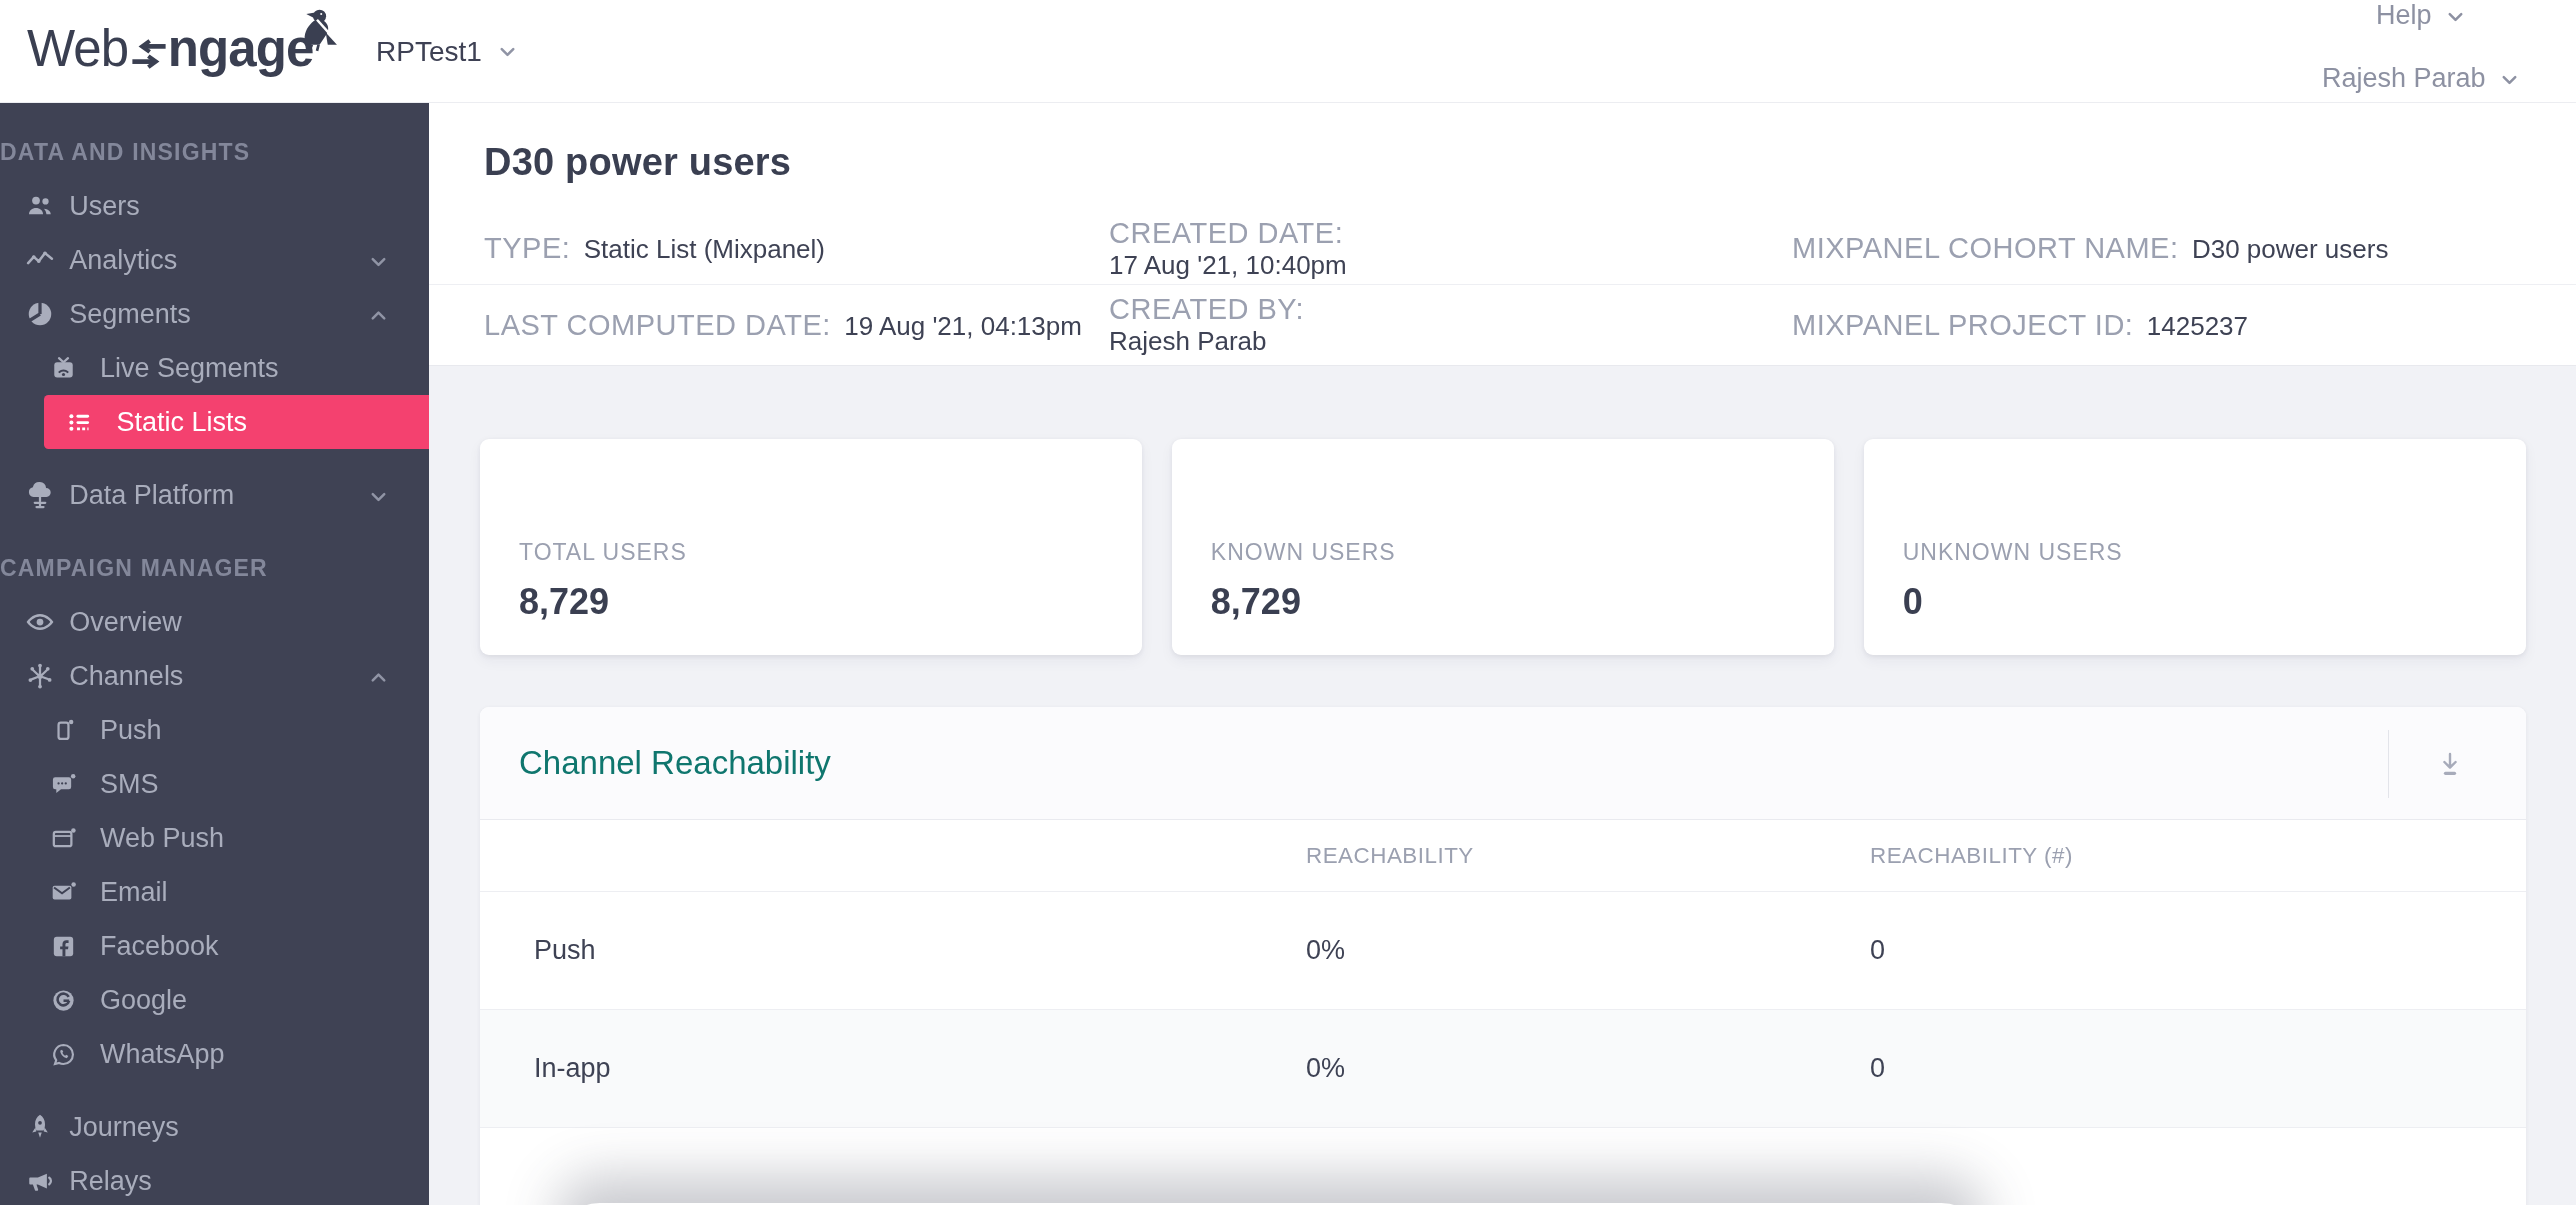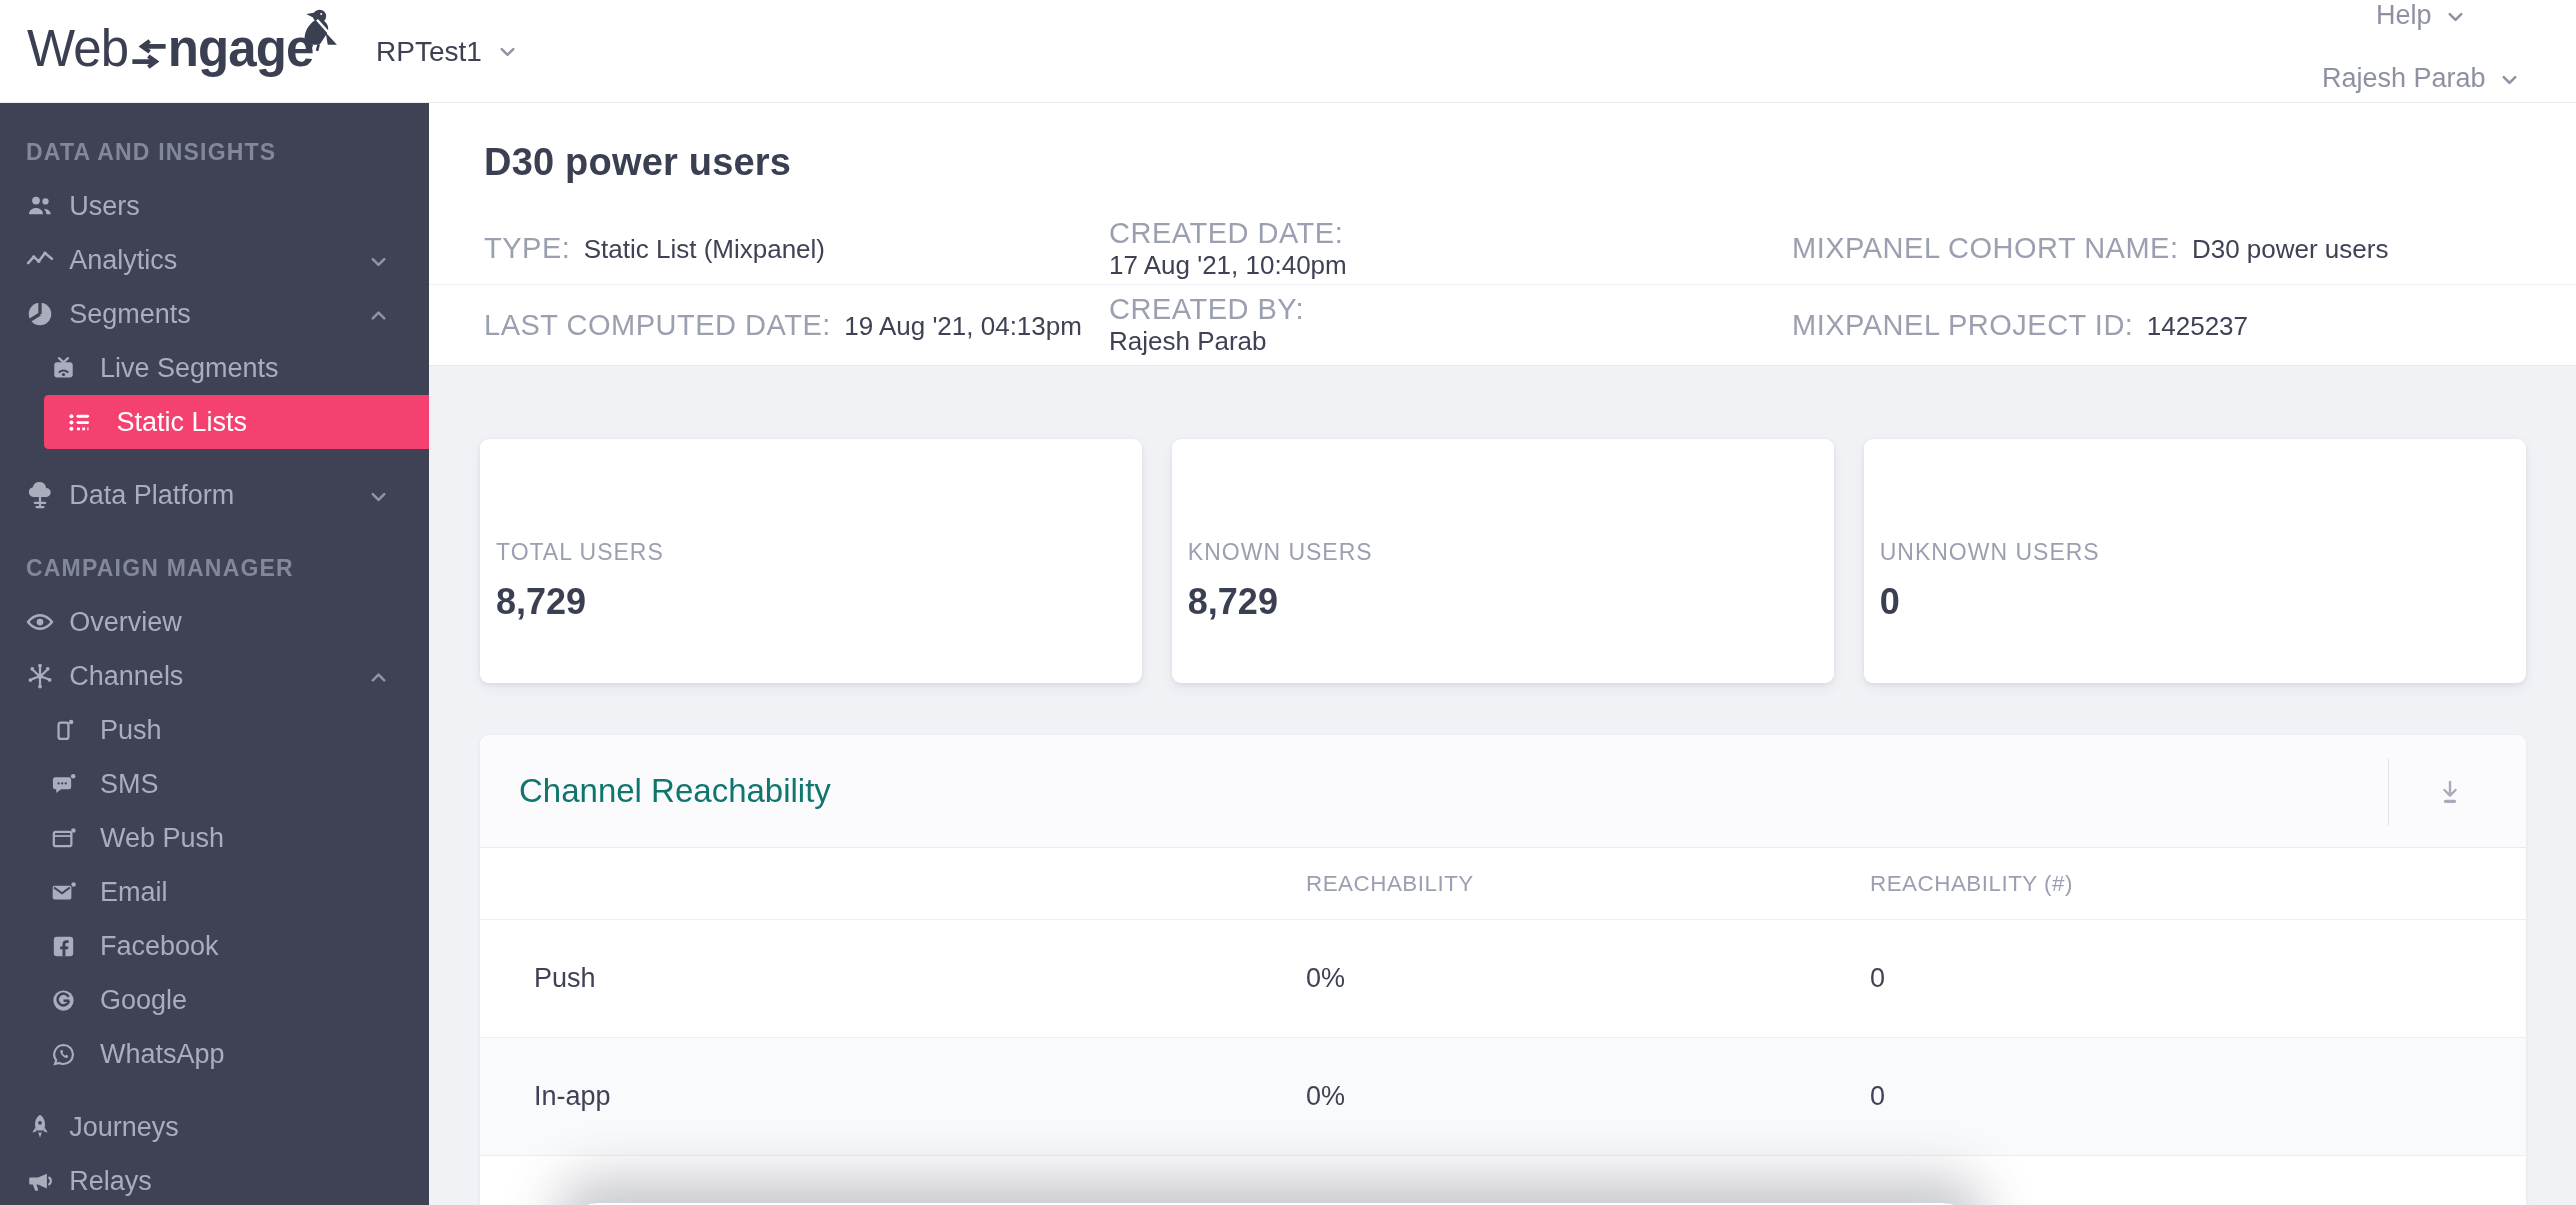--- a/index.html
+++ b/index.html
@@ -20,21 +20,21 @@
   .topbar-right { position:absolute; right:55px; top:0; height:103px; display:flex; align-items:center; gap:32px;flex-direction:column; }
   .tb-menu { display:flex; align-items:center; gap:12.5px; cursor:pointer; }
   .tb-menu span { font-size:27px; color:#8D91A2; }
   .chev { width:23px; height:23px; color:#9094A5; flex:0 0 auto; }
   .chev svg { width:100%; height:100%; }
 
   
   .sidebar { position:absolute; top:103px; left:0; bottom:0; width:429px; background:#3F4254; overflow:hidden; }
   .side-list { list-style:none; padding-top:22.4px; }
   .side-list li { position:relative; height:54px; display:flex; align-items:center; }
-  .sec-title { padding-left:26px; font-size:23px; font-weight:700; letter-spacing:1.2px; color:#83879A; }
+  .sec-title { font-size:23px; font-weight:700; letter-spacing:1.2px; color:#83879A; }
   .item { padding-left:25px; color:#A9ADBC; font-size:27px; cursor:pointer; }
   .item .ic { width:30px; height:30px; margin-right:14.3px; flex:0 0 auto; display:flex; align-items:center; justify-content:center; }
   .item .ic svg { width:30px; height:30px; }
   .item.sub { padding-left:50px; }
   .item.sub .ic { width:27px; height:27px; margin-right:23px; }
   .item.sub .ic svg { width:27px; height:27px; }
   .item .chev { position:absolute; right:39px; }
   .gap { margin-top:19px; }
   .item.active { margin-left:44px; padding-left:22.4px; background:#F4416F; border-radius:4.5px 0 0 4.5px; color:#FFFFFF; }
   .item .label { line-height:1; }
@@ -46,23 +46,23 @@
   .meta-row { display:flex; align-items:center; height:71px; }
   .meta-row.r2 { height:81px; border-top:0.9px solid #EEEFF3; }
   .m-col { display:flex; align-items:baseline; }
   .m-c1 { width:680px; padding-left:55px; }
   .m-c2 { width:683px;flex-direction:column; }
   .m-c3 { flex:1; }
   .m-label { font-size:29px; color:#9BA0B0; letter-spacing:0.5px; margin-right:13.4px; white-space:nowrap; }
   .m-value { font-size:26px; color:#3E4254; white-space:nowrap; }
 
   .cards { display:flex; gap:29.5px; margin:73px 50px 0 51px; }
-  .card { flex:1; height:244px; background:#FFFFFF; border-radius:9px;
+  .card { flex:1; height:216px; background:#FFFFFF; border-radius:9px;
           box-shadow:0 1.8px 4.5px rgba(44,49,74,0.07), 0 5.4px 14.3px rgba(44,49,74,0.05);
-          padding:100px 0 0 16px; }
+          padding:100px 0 0 39px; }
   .card .s-label { font-size:23px; letter-spacing:1px; color:#9BA0B0; font-weight:500; }
   .card .s-value { font-size:36px; font-weight:700; color:#3A3F51; margin-top:15px; }
 
   .reach-card { position:relative; margin:52px 50px 0 51px; background:#FFFFFF; border-radius:9px 9px 0 0;
                 box-shadow:0 1.8px 4.5px rgba(44,49,74,0.07); height:662px; }
   .reach-head { position:relative; height:113px; display:flex; align-items:center; padding-left:39px;
                 background:#FBFBFD; border-bottom:0.9px solid #E9EAEF; border-radius:9px 9px 0 0; }
   .reach-title { font-size:33px; font-weight:500; color:#0f766e; }
   .dl-wrap { position:absolute; right:0; top:0; height:113px; display:flex; align-items:center; }
   .dl-divider { width:0.9px; height:68px; background:#E3E4EA; }

